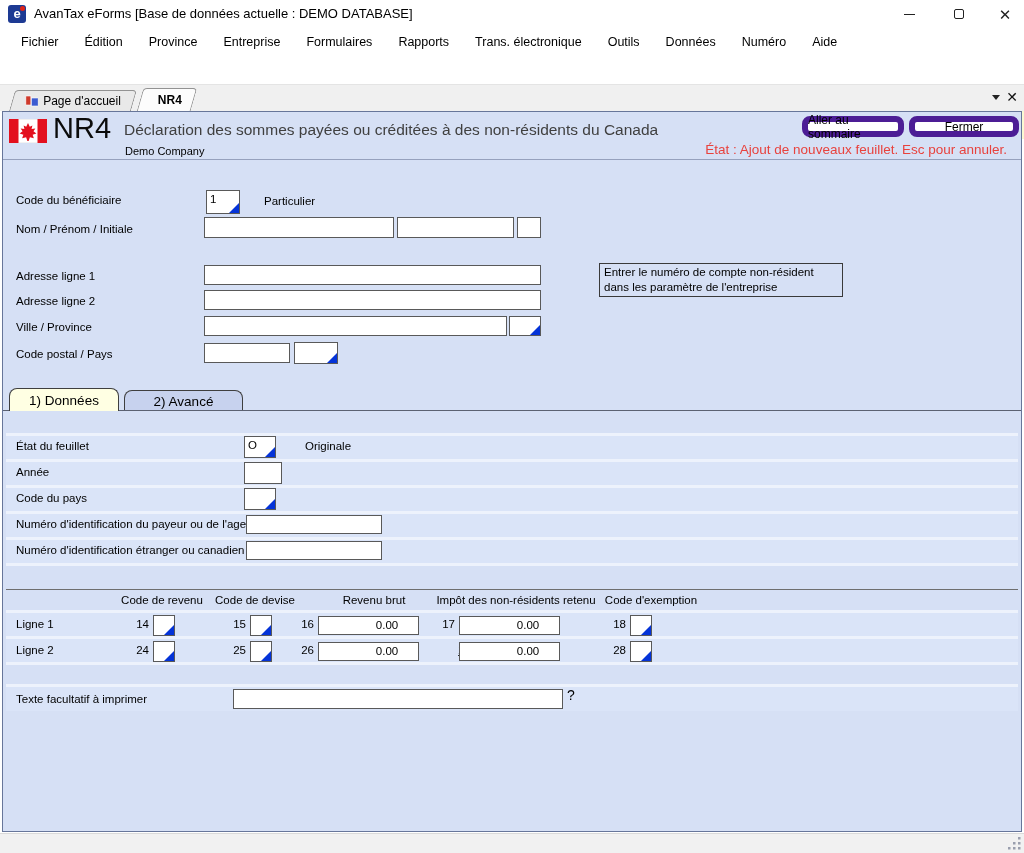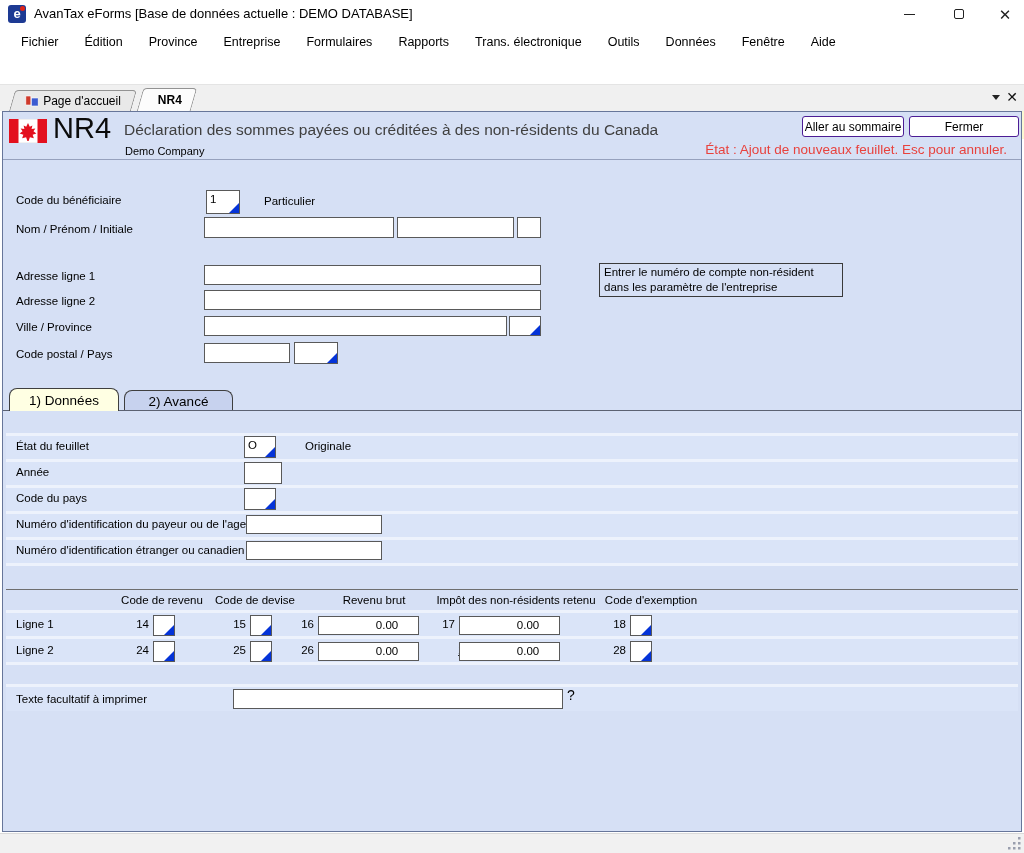--- a/index.html
+++ b/index.html
@@ -51,28 +51,28 @@
   .formarea { position:absolute; left:2px; top:111px; width:1020px; height:721px; background:#d6e0f5; border:1px solid #67769a; }
   .lbl { position:absolute; font-size:11.5px; color:#000; white-space:nowrap; }
   .box { position:absolute; background:#fff; border:1px solid #595959; font-size:11.5px; padding:2px 3px; overflow:hidden; }
   .box.lookup::after { content:""; position:absolute; right:0; bottom:0; width:0; height:0; border-left:10px solid transparent; border-bottom:10px solid #0433d8; }
   .amount { text-align:center;padding-left:40px; }
   .hline { position:absolute; left:0; right:0; height:1px; background:#96a1bd; }
 
   .nr4-code { position:absolute; left:50px; top:0px; font-size:29px; color:#0b0b0b; }
   .form-title { position:absolute; left:121px; top:9px; font-size:15.5px; color:#404040; }
   .form-company { position:absolute; left:122px; top:33px; font-size:11px; color:#000; }
-  .hbtn { position:absolute; top:4px; height:21px; background:#fff; border:1px solid #4c1d95; border-radius:3px; font-size:12px; display:flex; align-items:center; justify-content:center; }
+  .hbtn { position:absolute; top:4px; height:21px; background:#fff; border:6px solid #4c1d95; border-radius:8px; font-size:12px; display:flex; align-items:center; justify-content:center; }
   .status-red { position:absolute; right:14px; top:30px; font-size:13.5px; color:#e8423d; }
 
   .notebox { position:absolute; left:596px; top:151px; width:244px; height:34px; border:1px solid #3a3a3a; font-size:11.5px; line-height:1.32; padding:1px 4px; color:#000; }
 
   .subtab { position:absolute; border:1px solid #3f3f3f; border-bottom:none; border-radius:8px 8px 0 0; font-size:13.5px; display:flex; align-items:center; justify-content:center; }
   .subtab.active { left:6px; top:276px; width:110px; height:23px; background:#ffffe3; z-index:2; }
-  .subtab.idle { left:121px; top:278px; width:109px; height:21px; background:#c7d2ee; }
+  .subtab.idle { left:121px; top:278px; width:119px; height:21px; background:#c7d2ee; }
   .tabline { position:absolute; left:0; right:0; top:298px; height:1px; background:#5c6272; }
 
   .band { position:absolute; left:3px; right:3px; height:26px; background:#dae4f8; border-top:3px solid #edf2fc; }
   .gapline { position:absolute; left:3px; right:3px; height:3px; background:#edf2fc; }
   .gridline { position:absolute; left:3px; right:3px; height:1px; background:#6e6e6e; }
   .ghead { position:absolute; top:482px; font-size:11.5px; transform:translateX(-50%); white-space:nowrap; }
   .gnum { position:absolute; width:20px; font-size:11.5px; text-align:right; }
   .qmark { position:absolute; left:564px; top:575px; font-size:14px; color:#000; }
 
   
@@ -101,21 +101,21 @@
   <div class="menubar">
     <span class="menu-item">Fichier</span>
     <span class="menu-item">Édition</span>
     <span class="menu-item">Province</span>
     <span class="menu-item">Entreprise</span>
     <span class="menu-item">Formulaires</span>
     <span class="menu-item">Rapports</span>
     <span class="menu-item">Trans. électronique</span>
     <span class="menu-item">Outils</span>
     <span class="menu-item">Données</span>
-    <span class="menu-item">Fenêtre</span>
+    <span class="menu-item">Numéro</span>
     <span class="menu-item">Aide</span>
   </div>
 
   <div class="toolbar">
     <div class="grip"></div>
     <span class="tb-label">Entreprise active :</span>
     <div class="combo combo-company">
       <span>Demo Company</span>
       <span class="arrow"></span>
     </div>

